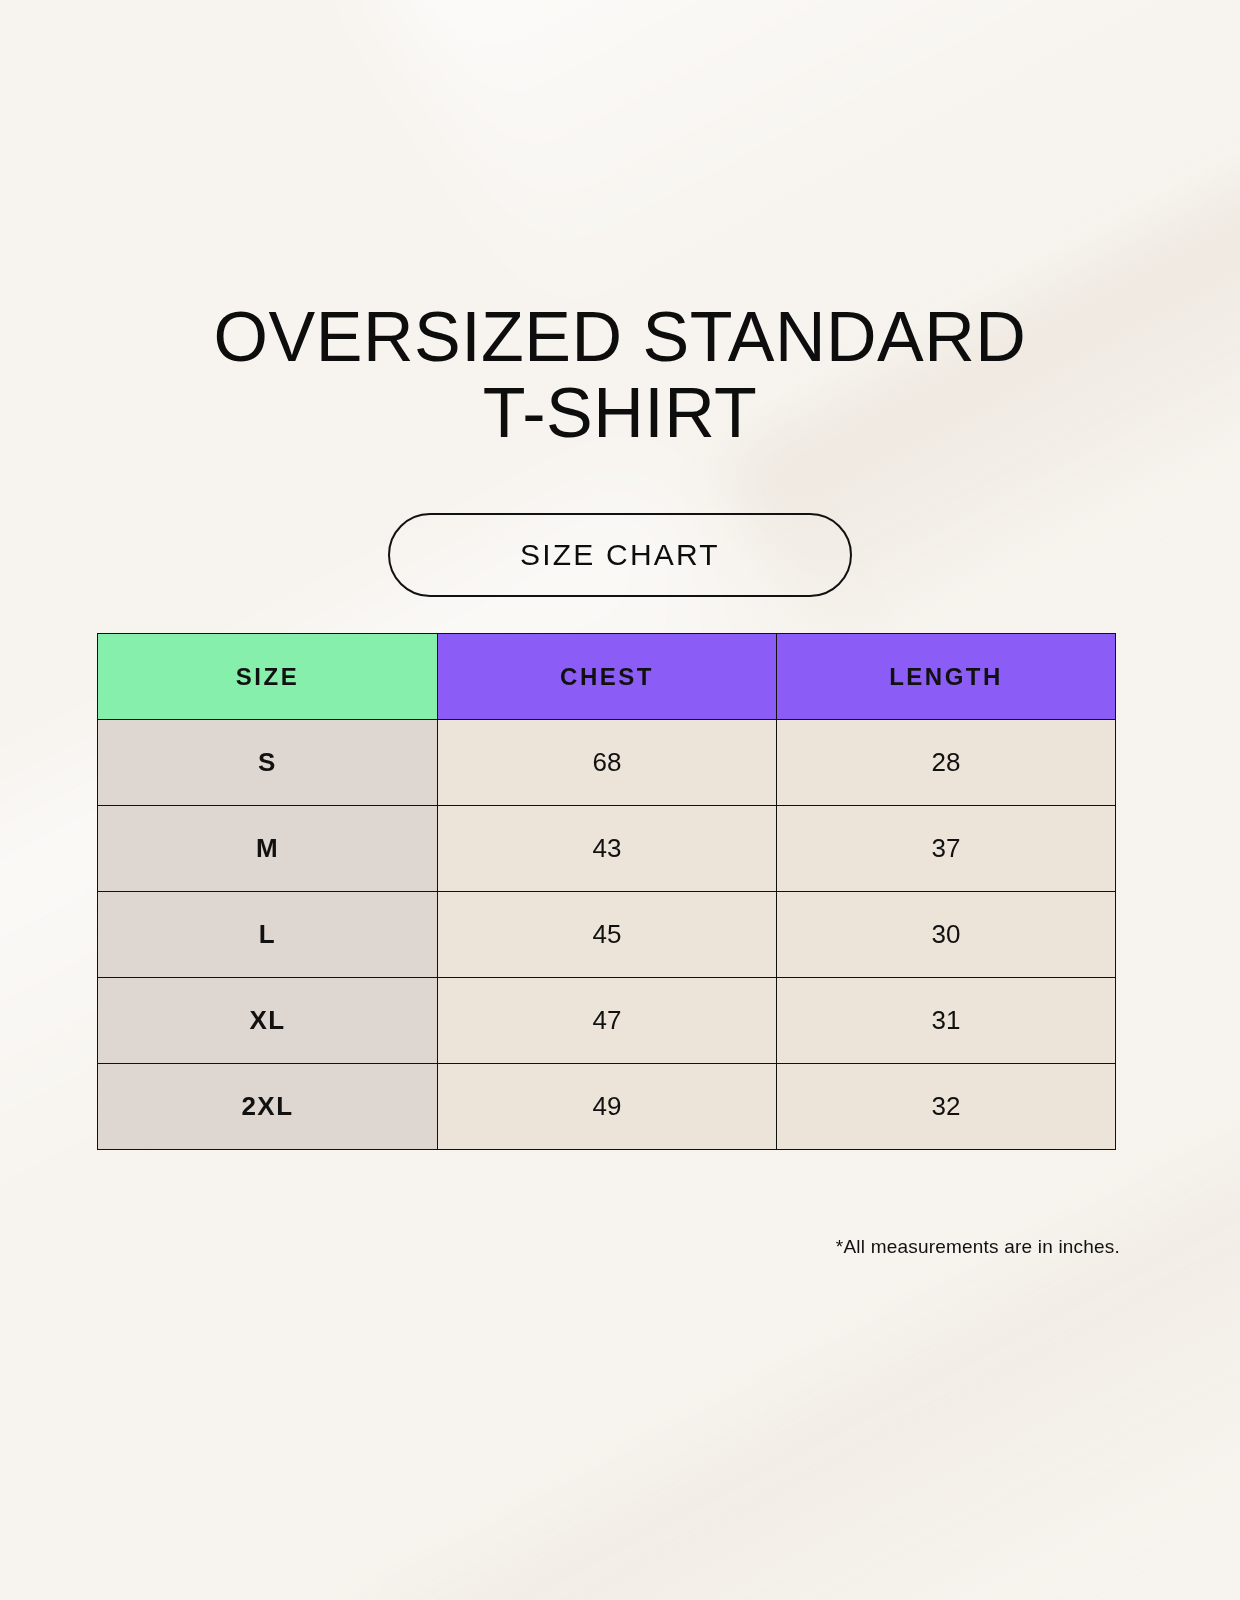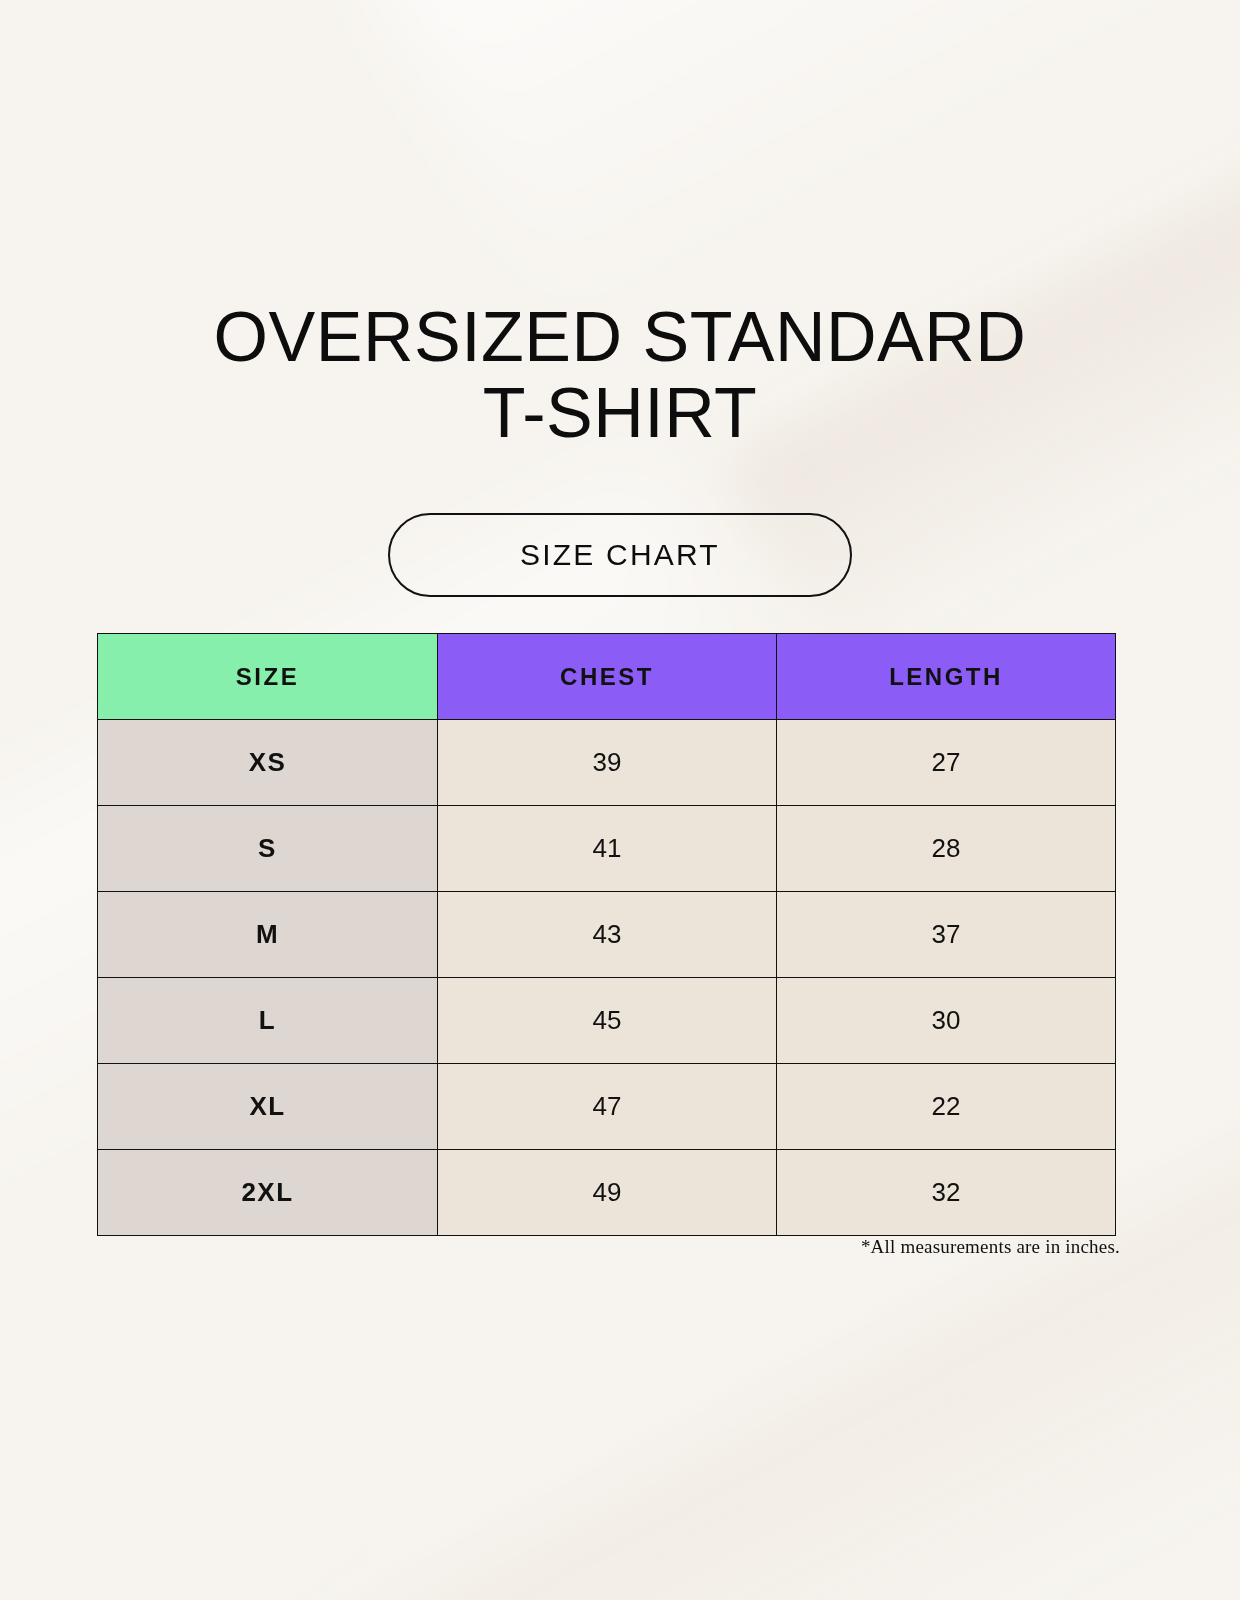--- a/index.html
+++ b/index.html
@@ -151,21 +151,20 @@
   }
 
   .footnote {
     position: absolute;
     right: 120px;
     top: 1236px;
     font-size: 19px;
     letter-spacing: 0.2px;
     color: #111;
     text-align: right;
-    font-family: Liberation Serif, serif;
   }
 </style>
 </head>
 <body>
 
 <div class="sheet">
 
   <div class="bg-streak streak-a"></div>
   <div class="bg-streak streak-b"></div>
   <div class="bg-streak streak-c"></div>
@@ -188,43 +187,38 @@
       </colgroup>
       <thead>
         <tr>
           <th class="h-size">SIZE</th>
           <th class="h-measure">CHEST</th>
           <th class="h-measure">LENGTH</th>
         </tr>
       </thead>
       <tbody>
         <tr>
-          <td class="size-cell">XS</td>
-          <td class="val-cell">39</td>
-          <td class="val-cell">27</td>
-        </tr>
-        <tr>
           <td class="size-cell">S</td>
-          <td class="val-cell">41</td>
+          <td class="val-cell">68</td>
           <td class="val-cell">28</td>
         </tr>
         <tr>
           <td class="size-cell">M</td>
           <td class="val-cell">43</td>
           <td class="val-cell">37</td>
         </tr>
         <tr>
           <td class="size-cell">L</td>
           <td class="val-cell">45</td>
           <td class="val-cell">30</td>
         </tr>
         <tr>
           <td class="size-cell">XL</td>
           <td class="val-cell">47</td>
-          <td class="val-cell">22</td>
+          <td class="val-cell">31</td>
         </tr>
         <tr>
           <td class="size-cell">2XL</td>
           <td class="val-cell">49</td>
           <td class="val-cell">32</td>
         </tr>
       </tbody>
     </table>
   </div>
 

